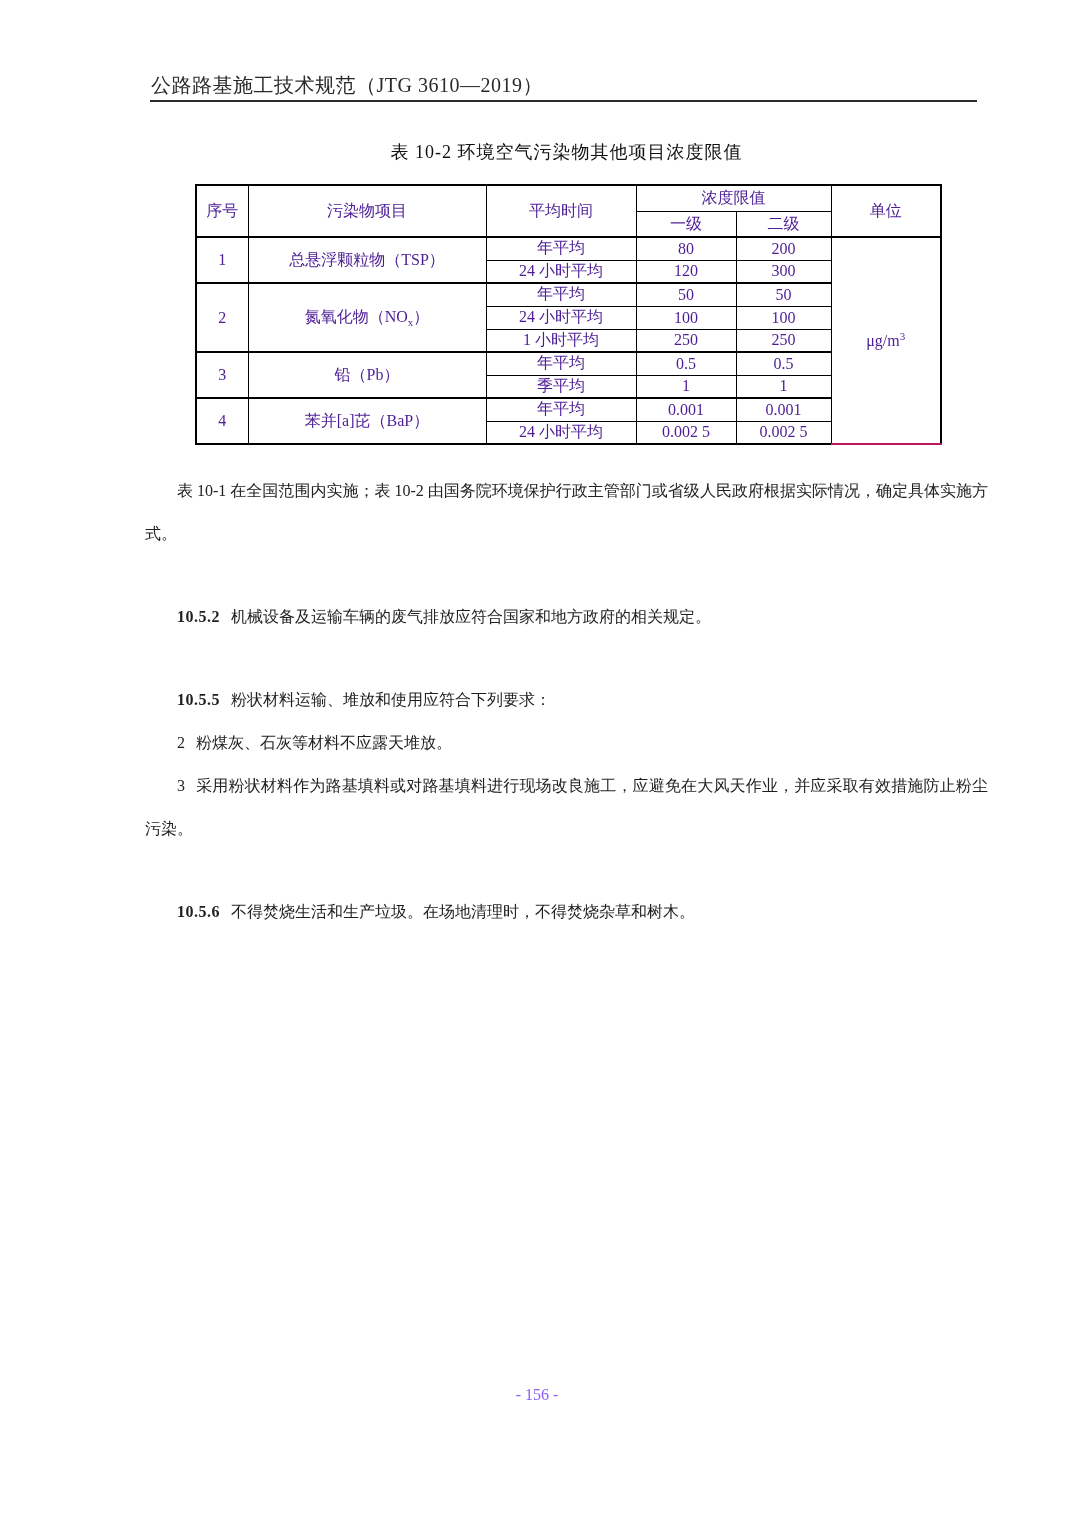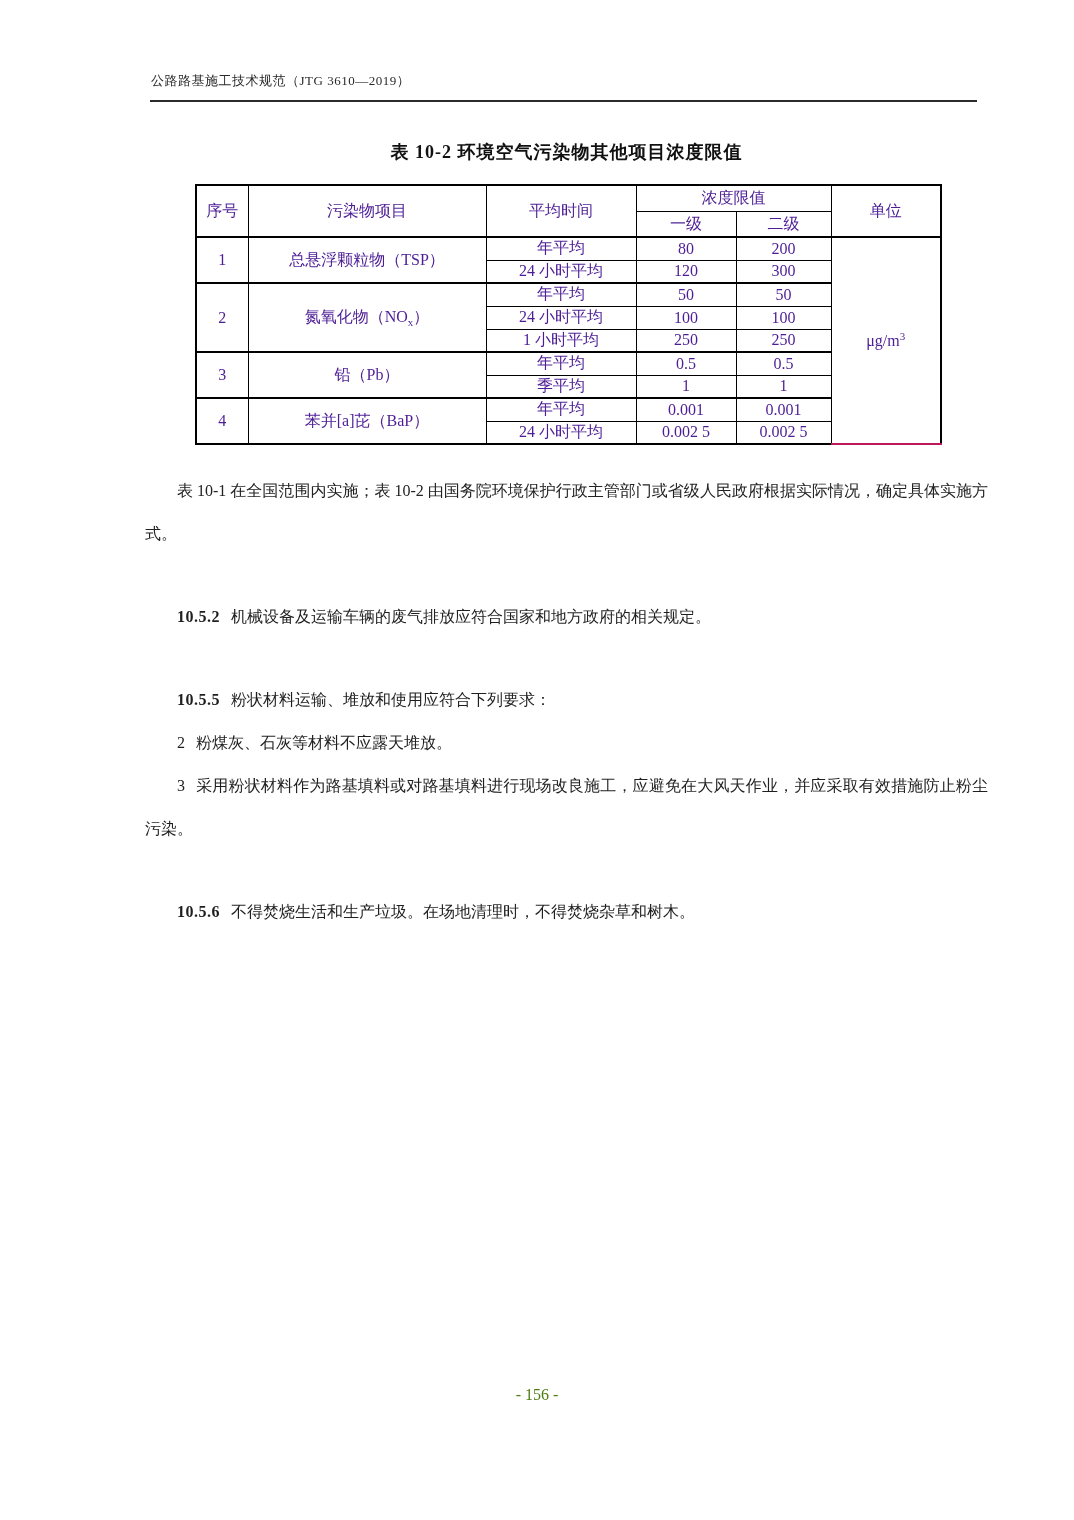--- a/index.html
+++ b/index.html
@@ -8,36 +8,36 @@
     background: #ffffff;
     color: #1f1f1f;
     font-family: "Liberation Serif", "DejaVu Serif", serif;
     position: relative;
     overflow: hidden;
   }
 
   
   .running-header {
     position: absolute; left: 151px; top: 72px;
-    font-size: 13px; letter-spacing: 0.5px; color: #2a2a2a;
+    font-size: 20px; letter-spacing: 0.5px; color: #2a2a2a;
     white-space: nowrap;
   }
   .header-rule {
     position: absolute; left: 150px; top: 100px;
     width: 827px; height: 2px; background: #2b2b2b;
   }
 
   
   .content {
     position: absolute; left: 145px; top: 140px; width: 843px;
   }
 
   .table-caption {
     text-align: center;
-    font-size: 18px; font-weight: bold; letter-spacing: 1px;
+    font-size: 18px; font-weight: normal; letter-spacing: 1px;
     margin: 0 0 20px 0; color: #111;
   }
 
   
   table.limits {
     border-collapse: collapse; table-layout: fixed;
     width: 745px; margin-left: 50px;
     font-size: 16px; color: #4c1d95;
   }
   table.limits { border: 2px solid #000; }
@@ -63,21 +63,21 @@
     text-align: justify; text-indent: 2em;
     margin: 40px 0 0 0;
   }
   .para.note { margin-top: 24px; color: #222; }
   .para.item { margin-top: 0; }
   .sec-num { font-weight: bold; margin-right: 11px; letter-spacing: 0.5px; }
   .item-num { margin-right: 11px; }
 
   .page-number {
     position: absolute; left: 0; top: 1386px; width: 100%;
-    text-align: center; font-size: 16px; color: #4d7c0f;
+    text-align: center; font-size: 16px; color: #8b5cf6;
   }
 </style>
 </head>
 <body>
 
 <div class="running-header">公路路基施工技术规范（JTG 3610—2019）</div>
 <div class="header-rule"></div>
 
 <div class="content">
 

